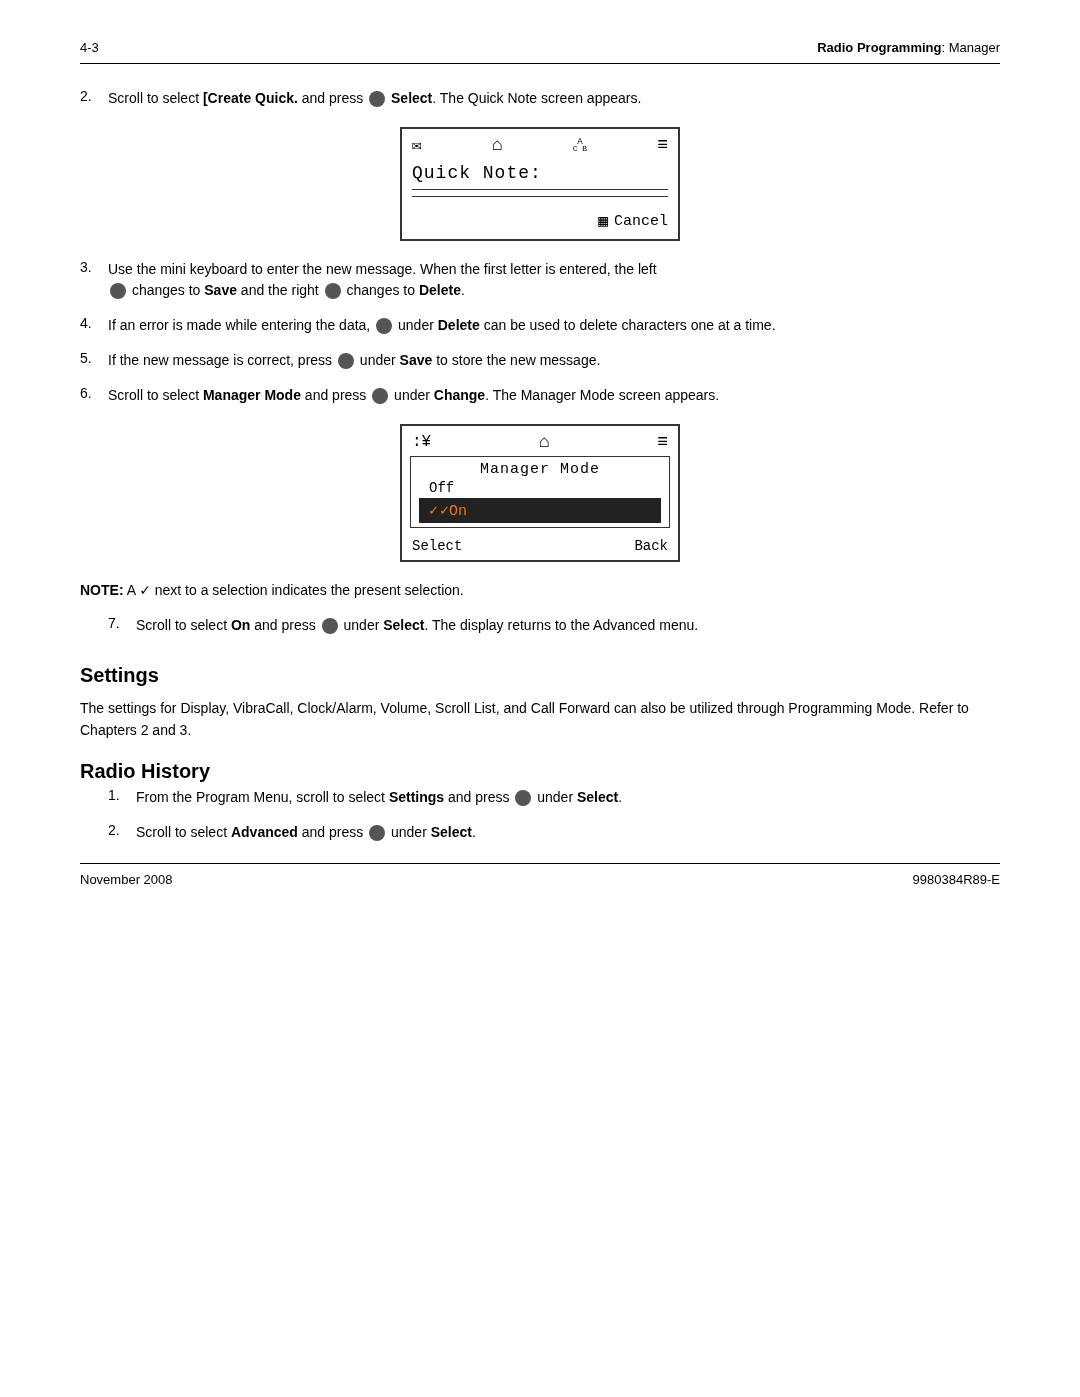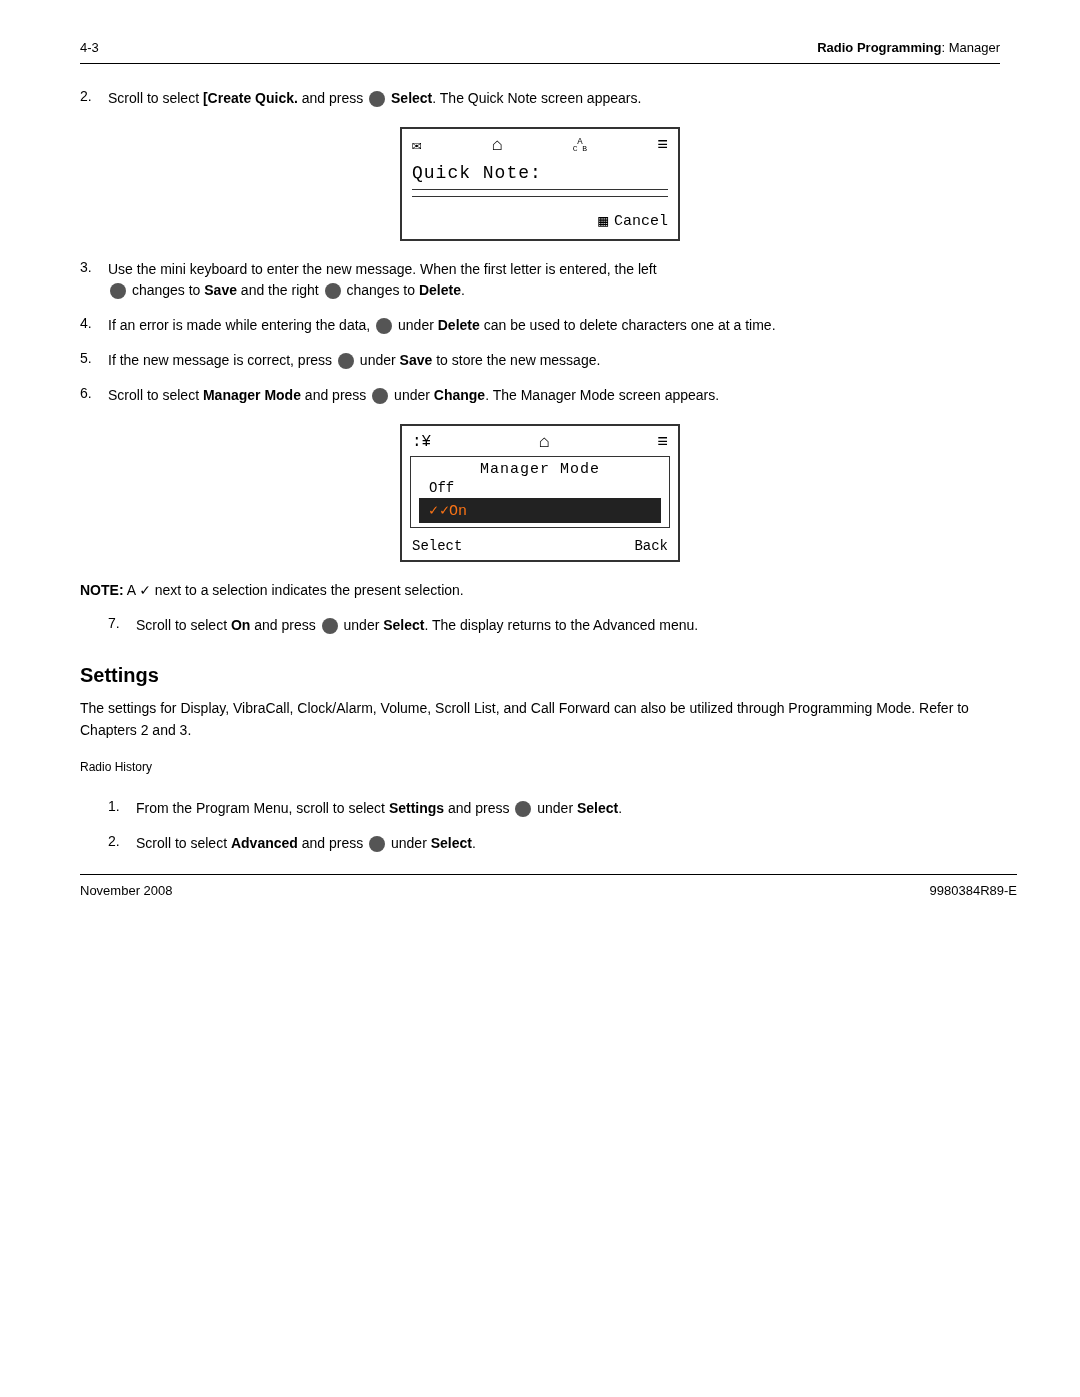--- a/index.html
+++ b/index.html
@@ -36,21 +36,21 @@
     .page-header-right strong {
       font-weight: bold;
       margin-top: 6px;
     }
 
     
     .page-footer {
       position: absolute;
       bottom: 30px;
       left: 80px;
-      right: 63px;
+      right: 80px;
       display: flex;
       justify-content: space-between;
       border-top: 1px solid #000;
       padding-top: 8px;
       font-size: 13px;
     }
 
     
     .step-list {
       list-style: none;
@@ -164,23 +164,23 @@
       line-height: 1.5;
     }
 
     
     .section-heading {
       font-size: 20px;
       font-weight: bold;
       margin: 28px 0 10px 0;
     }
     .subsection-heading {
-      font-size: 12px;
-      font-weight: normal;
-      margin: 18px 0 24px 0;
+      font-size: 20px;
+      font-weight: bold;
+      margin: 18px 0 4px 0;
     }
 
     .body-text {
       font-size: 14px;
       line-height: 1.6;
       margin-bottom: 12px;
     }
     .sub-btn {
       display: inline-flex;
       align-items: center;

